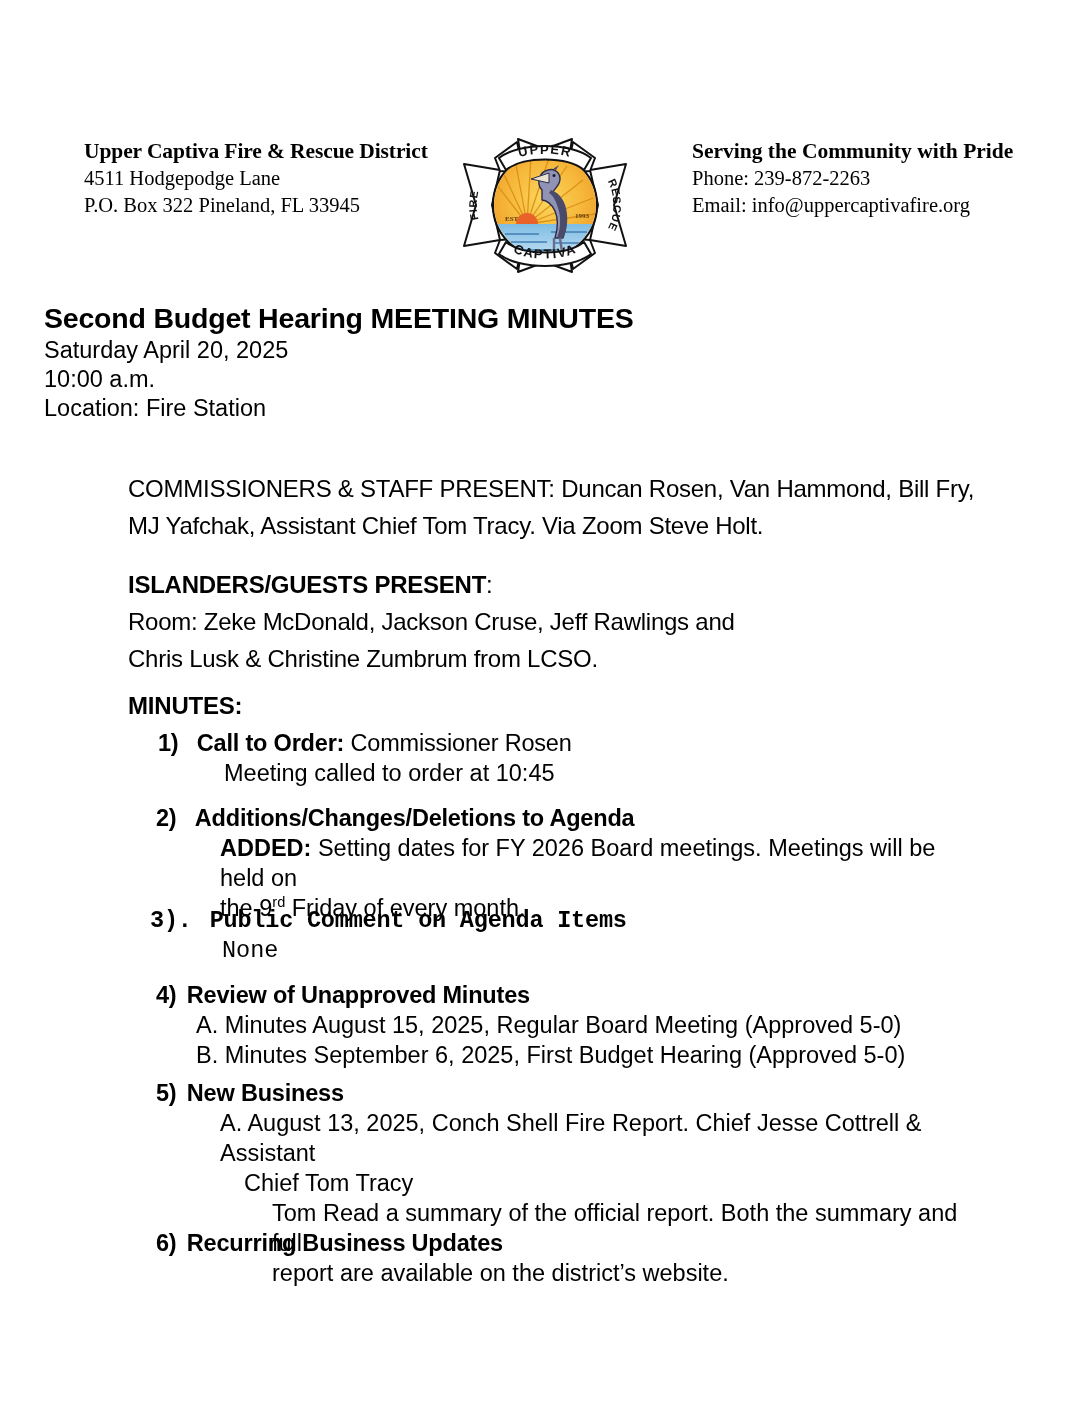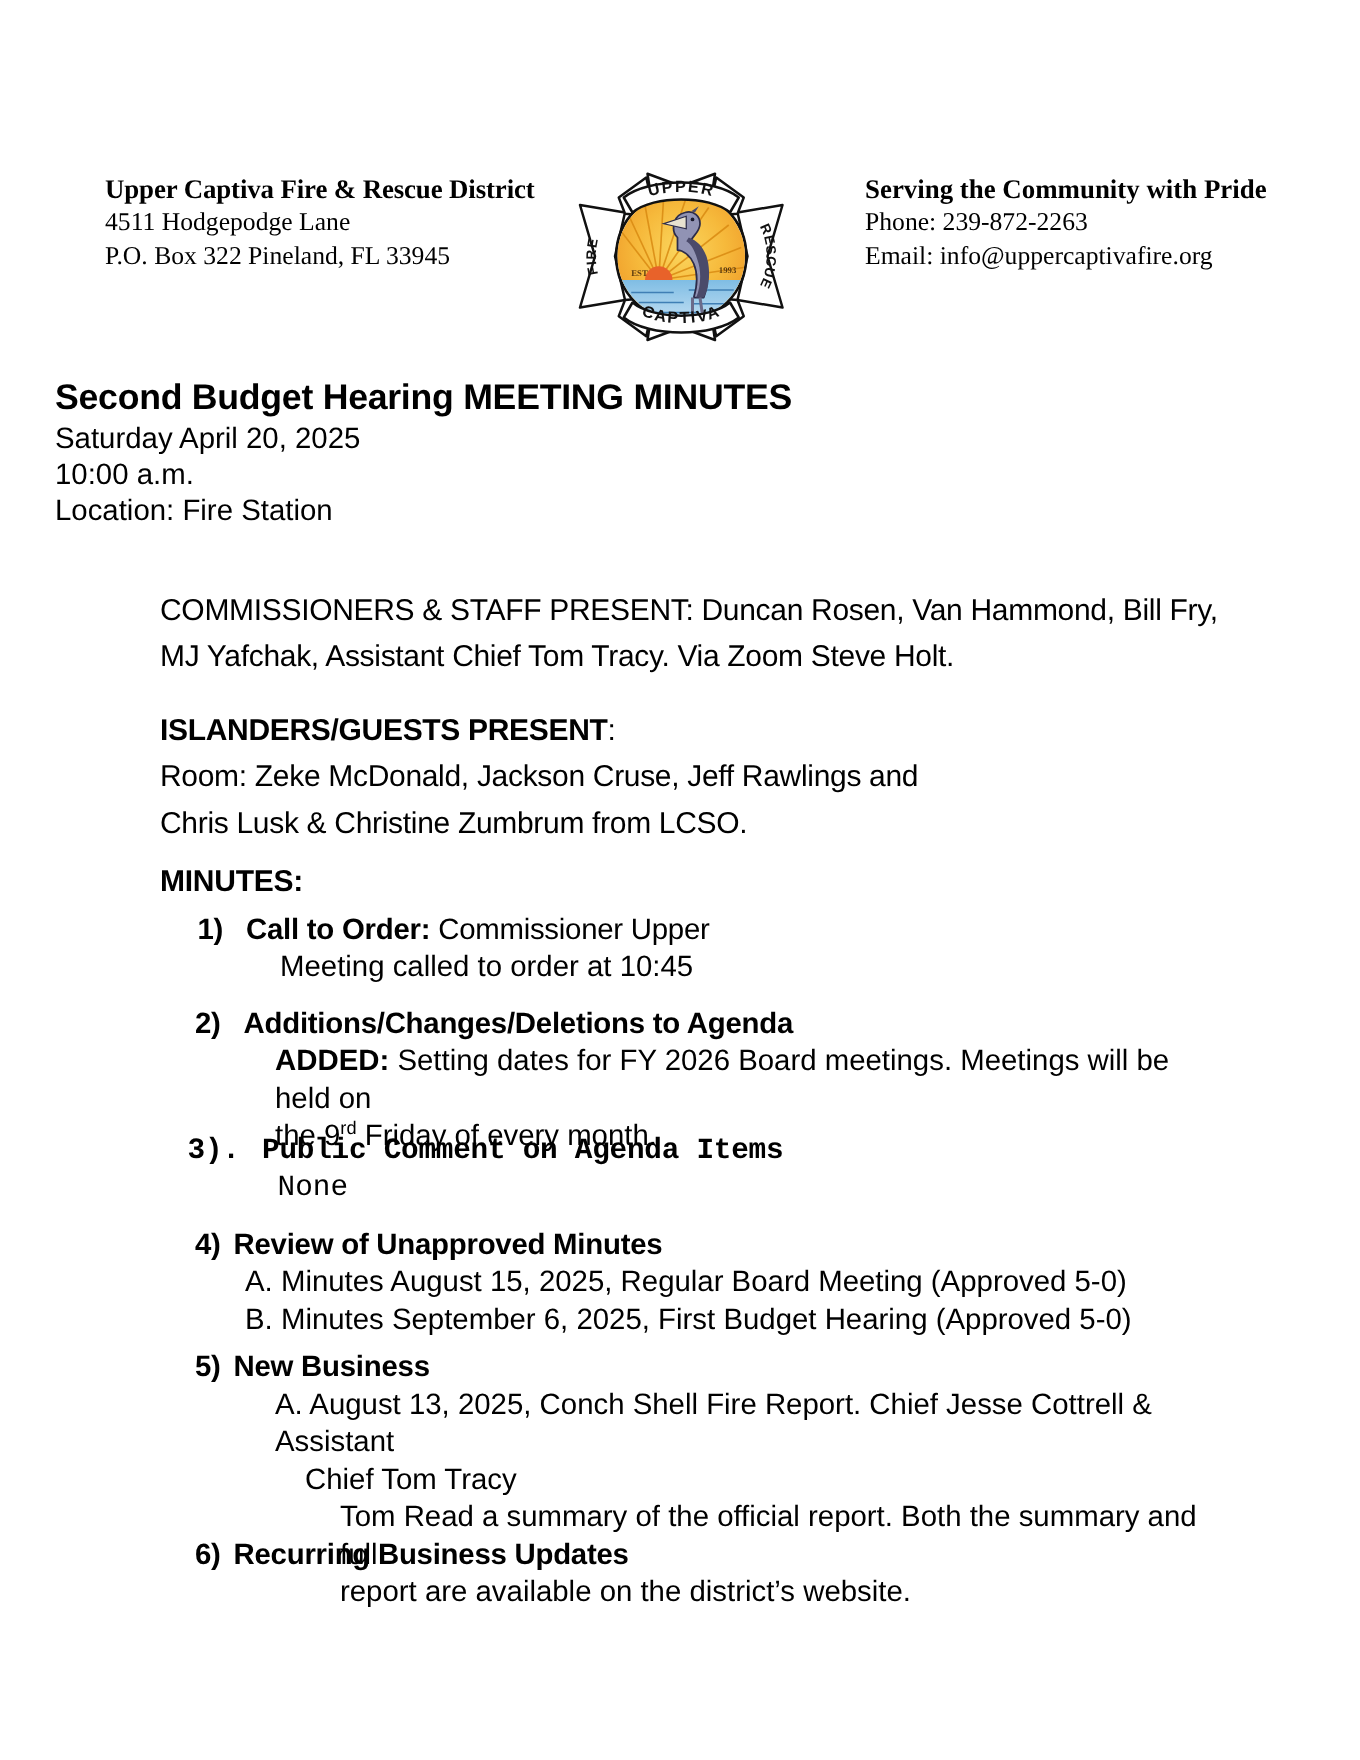--- a/index.html
+++ b/index.html
@@ -286,21 +286,21 @@
       <div>Chris Lusk &amp; Christine Zumbrum from LCSO.</div>
     </div>
 
     <div class="minutes-label narrow">MINUTES:</div>
 
     <div class="list">
 
       <div class="item" style="left:158px; top:0;">
         <div class="hdr-line">
           <span>1)</span>
-          <span style="display:inline-block;width:12px"></span><span>Call to Order:</span><span style="font-weight:normal"> Commissioner Upper</span>
+          <span style="display:inline-block;width:12px"></span><span>Call to Order:</span><span style="font-weight:normal"> Commissioner Rosen</span>
         </div>
         <div style="padding-left:66px;">Meeting called to order at 10:45</div>
       </div>
 
       <div class="item" style="left:156px; top:75px; width:830px;">
         <div class="hdr-line">
           <span>2)</span>
           <span style="display:inline-block;width:12px"></span><span>Additions/Changes/Deletions to Agenda</span>
         </div>
         <div style="padding-left:64px;">

